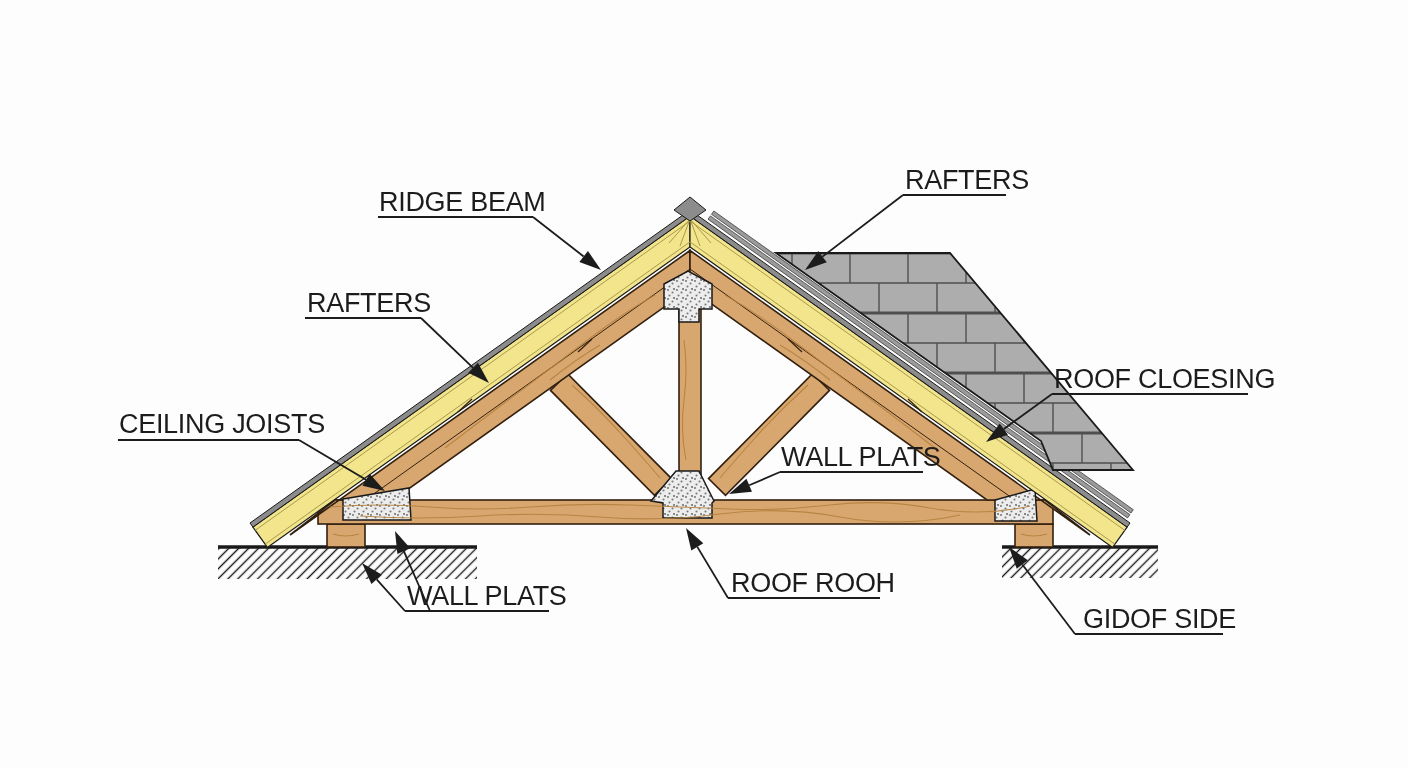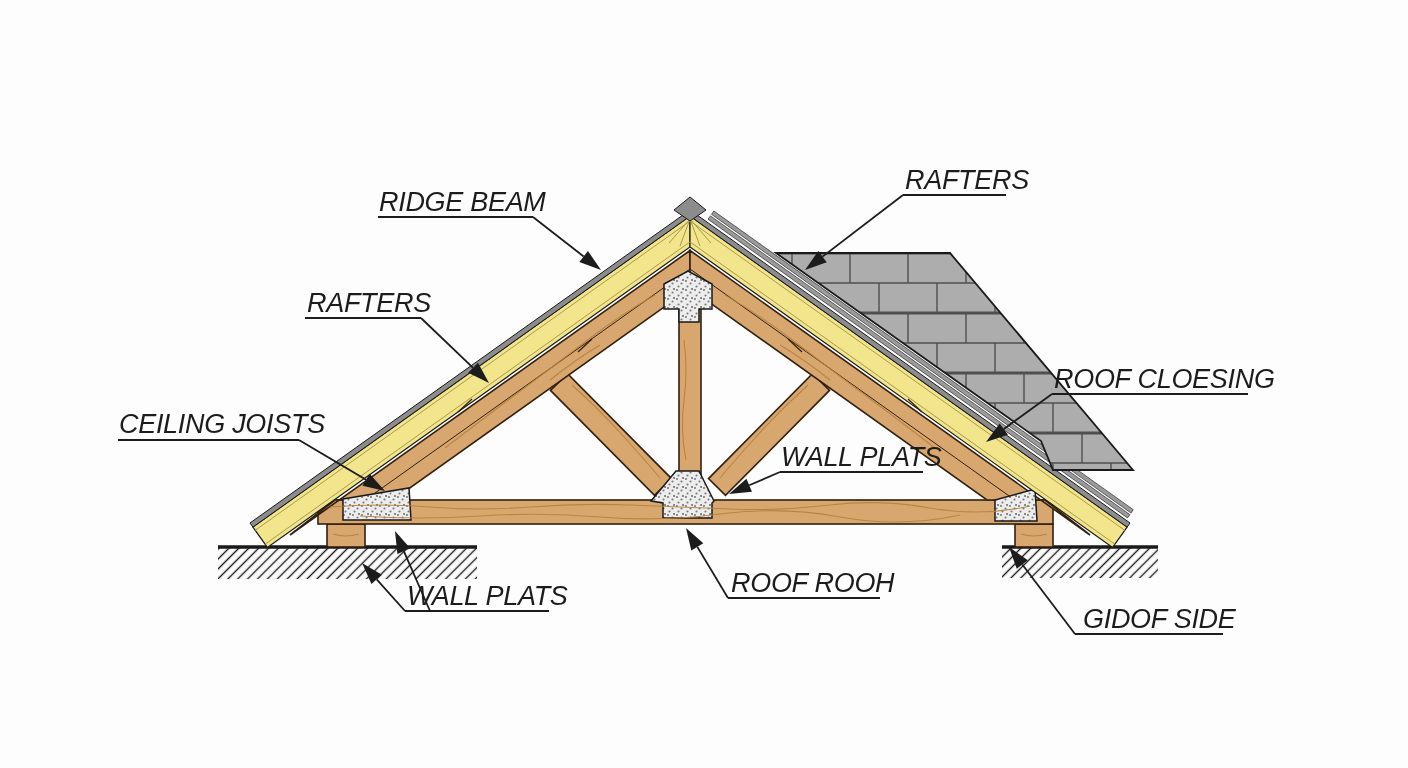--- a/index.html
+++ b/index.html
@@ -2,21 +2,21 @@
 <html style="--bg: #fdfdfd; --wood: #D8A76F; --wood-outline: #33200f; --wood-grain: #B5813E; --yellow: #F2E58C; --yellow-line: #A89A4E; --covering: #8C8C8C; --batten: #9B9B9B; --shingle: #ADADAD; --shingle-line: #4F4F4F; --outline: #1A1A1A; --concrete: #EDEDED; --concrete-dot: #7A7A7A; --label: #1C1C1C;"><head>
 <meta charset="utf-8">
 <style>
   :root{
     --bg:#fdfdfd; --wood:#D8A76F; --wood-outline:#33200f; --wood-grain:#B5813E;
     --yellow:#F2E58C; --yellow-line:#A89A4E; --covering:#8C8C8C; --batten:#9B9B9B;
     --shingle:#ADADAD; --shingle-line:#4F4F4F; --outline:#1A1A1A;
     --concrete:#EDEDED; --concrete-dot:#7A7A7A; --label:#1C1C1C;
   }
   html,body{margin:0;padding:0;background:var(--bg);}
-  .stage{position:relative;width:1408px;height:768px;background:var(--bg);overflow:hidden;font-style:italic;}
+  .stage{position:relative;width:1408px;height:768px;background:var(--bg);overflow:hidden;}
   svg{position:absolute;left:0;top:0;}
   .wood{fill:var(--wood);stroke:var(--wood-outline);stroke-width:1.6;}
   .concrete{fill:url(#stipple);stroke:var(--outline);stroke-width:1.5;}
   .yellow{fill:var(--yellow);stroke:var(--outline);stroke-width:1.2;}
   .covering{fill:var(--covering);stroke:var(--outline);stroke-width:1;}
   .batten{fill:var(--batten);stroke:#2a2a2a;stroke-width:0.7;}
   .yline{stroke:var(--yellow-line);stroke-width:1;fill:none;}
   .seam{stroke:var(--wood-outline);stroke-width:1;fill:none;}
   .grain{stroke:var(--wood-grain);stroke-width:1.1;fill:none;opacity:.9;}
   .tick{stroke:var(--wood-outline);stroke-width:1.2;}

